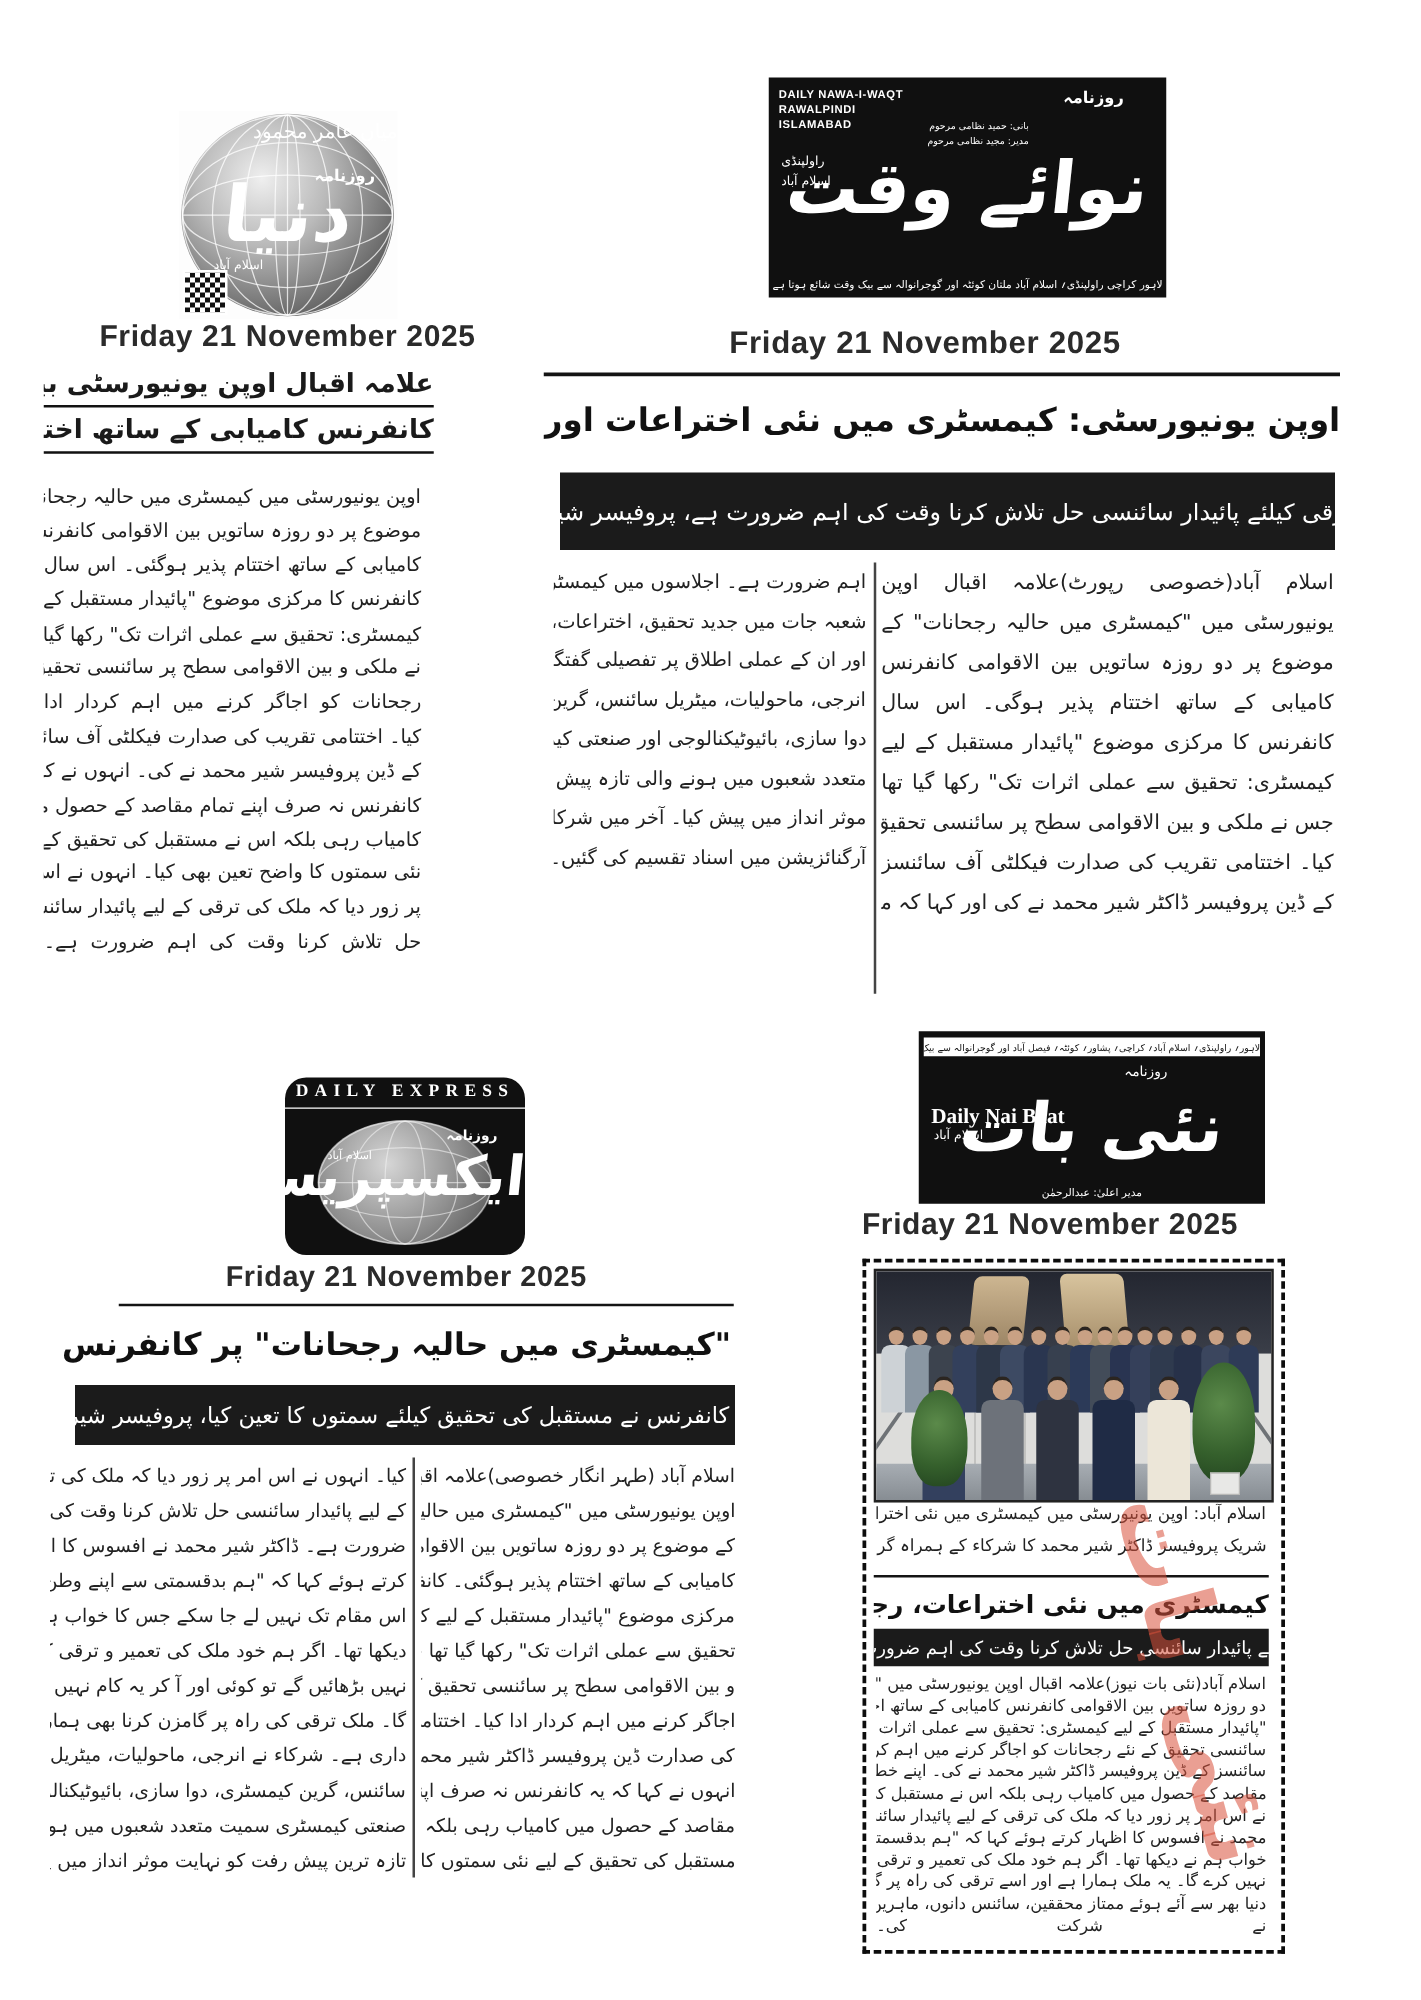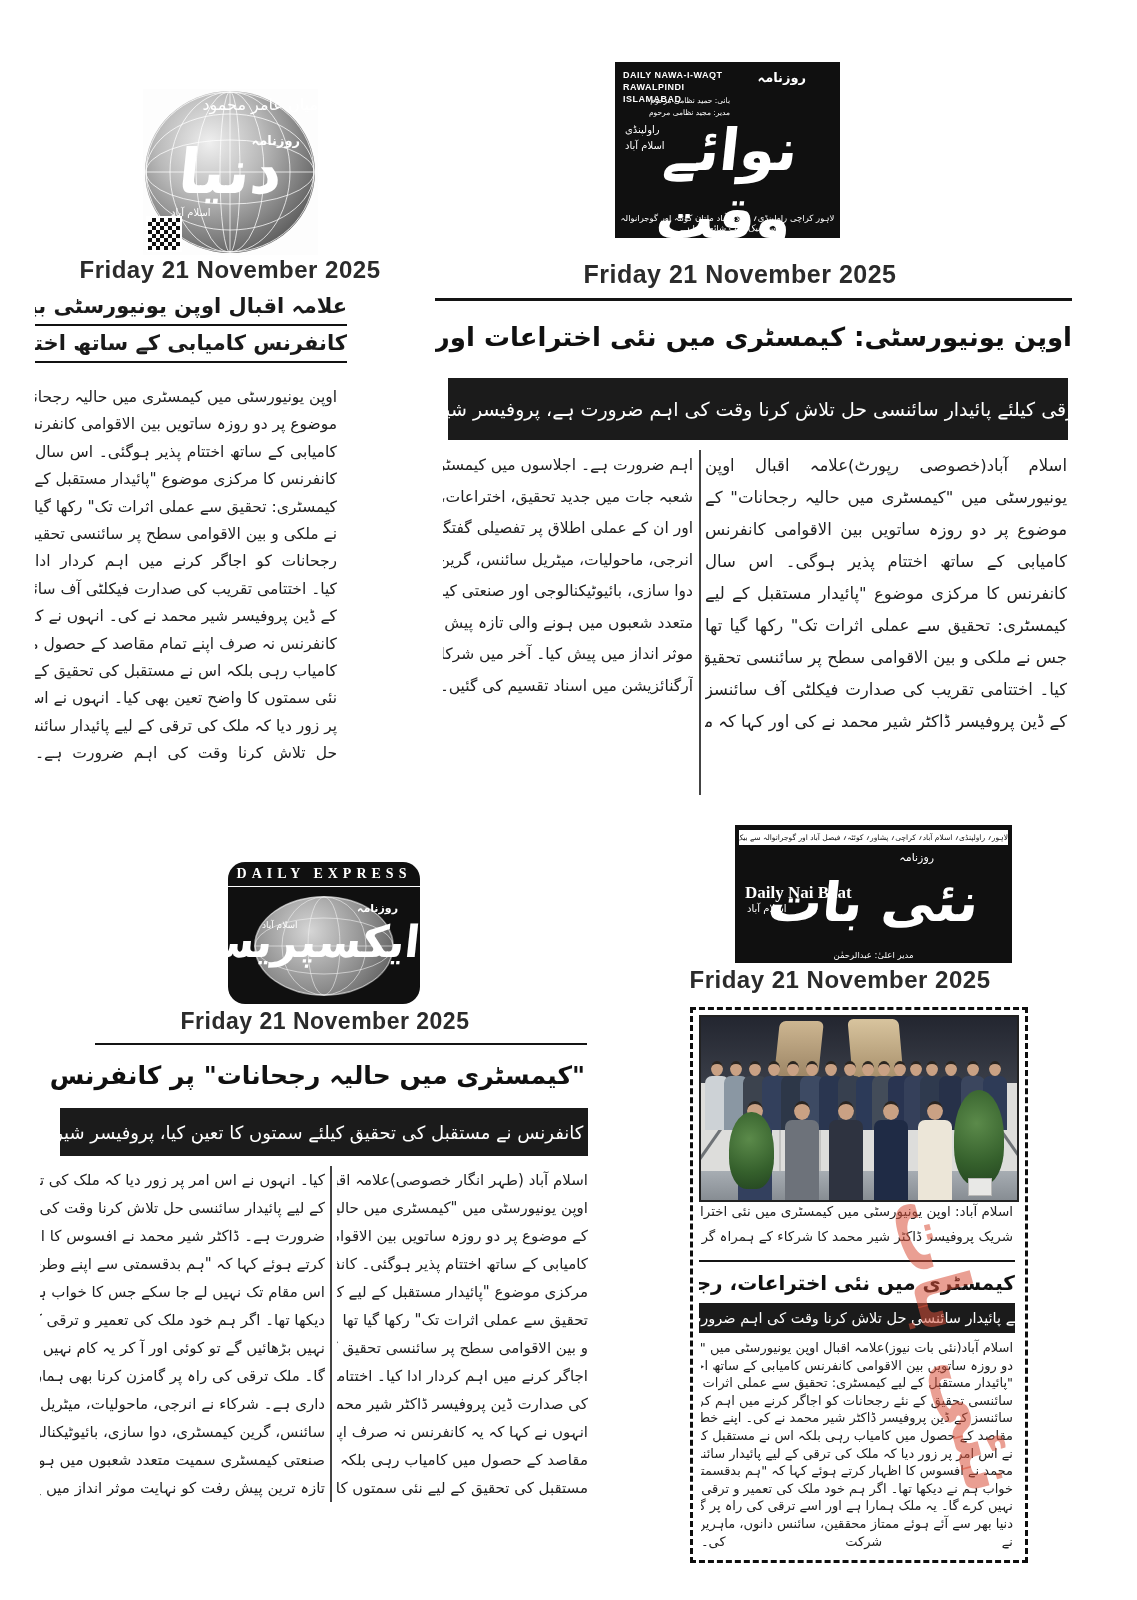--- a/index.html
+++ b/index.html
@@ -87,21 +87,21 @@
       <div class="bline">رجحانات کو اجاگر کرنے میں اہم کردار ادا</div>
       <div class="bline">کیا۔ اختتامی تقریب کی صدارت فیکلٹی آف سائنسز</div>
       <div class="bline">کے ڈین پروفیسر شیر محمد نے کی۔ انہوں نے کہا کہ یہ</div>
       <div class="bline">کانفرنس نہ صرف اپنے تمام مقاصد کے حصول میں</div>
       <div class="bline">کامیاب رہی بلکہ اس نے مستقبل کی تحقیق کے لیے</div>
       <div class="bline">نئی سمتوں کا واضح تعین بھی کیا۔ انہوں نے اس امر</div>
       <div class="bline">پر زور دیا کہ ملک کی ترقی کے لیے پائیدار سائنسی</div>
       <div class="bline">حل تلاش کرنا وقت کی اہم ضرورت ہے۔</div>
     </div>
 
-  <div class="abs blackbox" style="left:615px;top:62px;width:225px;height:176px;">
+  <div class="abs blackbox" style="left:615px;top:62px;width:318px;height:176px;">
     <div class="abs" style="left:8px;top:7px;font-size:9px;font-weight:bold;letter-spacing:0.5px;line-height:12px;">
       <div>DAILY NAWA-I-WAQT</div>
       <div>RAWALPINDI</div>
       <div>ISLAMABAD</div>
     </div>
     <div class="abs urdu" style="right:34px;top:8px;font-size:13px;font-weight:bold;">روزنامہ</div>
     <div class="abs urdu" style="right:110px;top:34px;font-size:7.5px;">بانی: حمید نظامی مرحوم</div>
     <div class="abs urdu" style="right:110px;top:46px;font-size:7.5px;">مدیر: مجید نظامی مرحوم</div>
     <div class="abs urdu" style="left:10px;top:62px;font-size:10px;">راولپنڈی</div>
     <div class="abs urdu" style="left:10px;top:78px;font-size:10px;">اسلام آباد</div>

